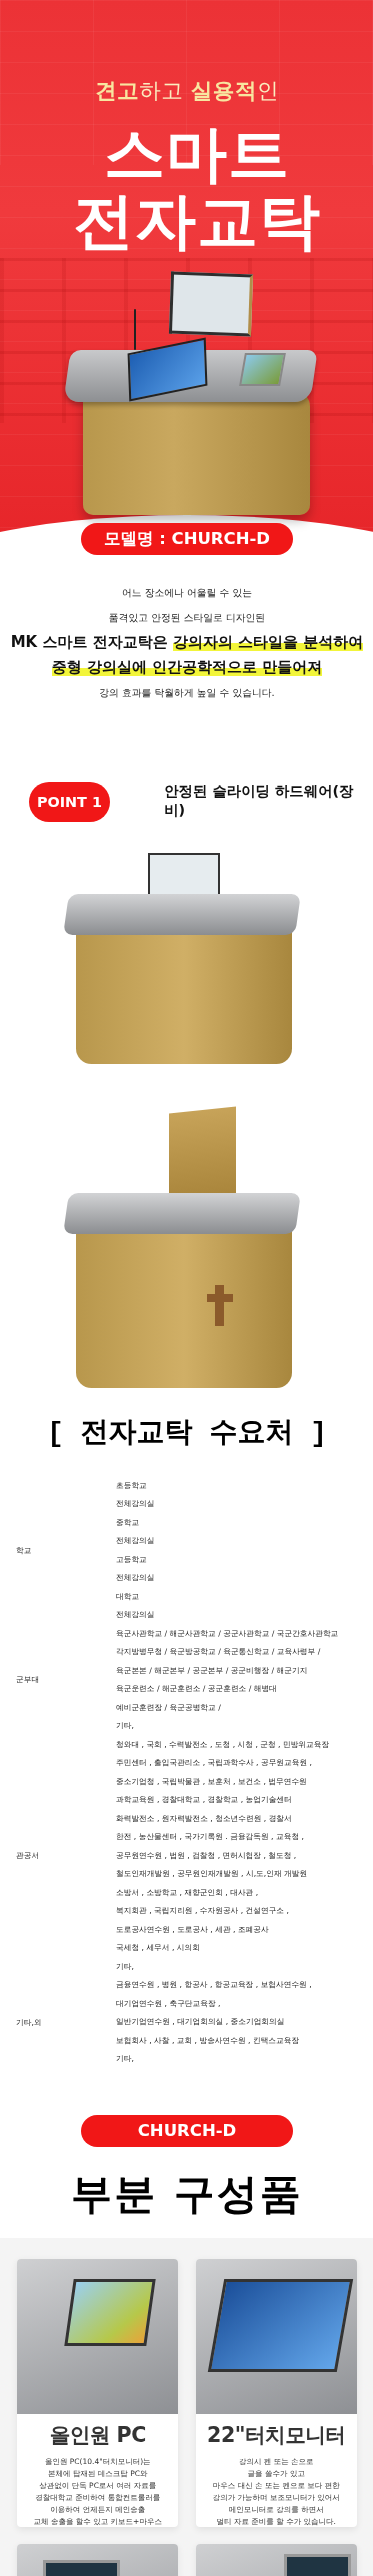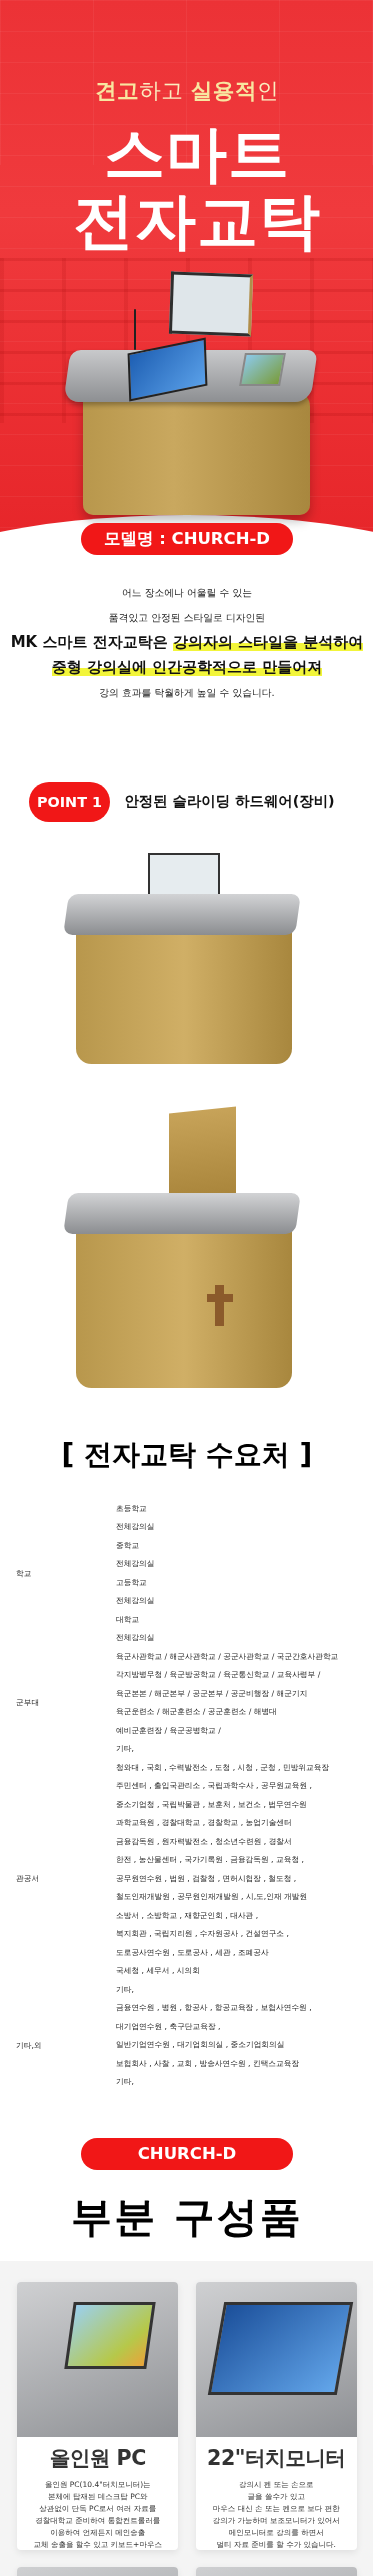--- a/index.html
+++ b/index.html
@@ -21,33 +21,33 @@
 .p-screen{position:absolute;left:103px;top:0;width:82px;height:62px;background:#dfe6ea;border:3.1px solid #2e2e2e;border-right-color:#b18e4a;transform:rotate(2deg);}
 .p-screen2{position:absolute;left:62px;top:72px;width:77px;height:49px;background:linear-gradient(135deg,#1e5fb3,#5aa0e8);border:2.6px solid #222;transform:skewX(-10deg) rotate(-12deg);}
 .p-tab{position:absolute;left:175px;top:80px;width:41px;height:33px;background:linear-gradient(135deg,#8cc9ea,#7a9c3a);border:2.1px solid #888;transform:skewX(-10deg);}
 .p-body{position:absolute;left:15.5px;top:118px;width:227px;height:124px;background:linear-gradient(90deg,#b8974c,#c9a85f 40%,#a8873e);border-radius:5.2px 15.5px 10.3px 10.3px;box-shadow:0 5.2px 10.3px rgba(0,0,0,0.25);}
 .p-mic{position:absolute;width:1.5px;height:41px;background:#222;top:36px;border-radius:1px;}
 .model-pill{display:block;margin:0 auto;width:212px;height:32px;line-height:32px;border-radius:16px;background:#f11717;color:#fff;text-align:center;font-size:16.5px;font-weight:bold;}
 .intro{text-align:center;padding:25px 0 0;}
 .intro p{font-size:9.8px;line-height:25px;color:#222;}
 .intro p.bold{font-weight:bold;font-size:15px;color:#111;}
 .hl{background:linear-gradient(180deg,transparent 55%,#f2f53a 55%);}
-.point{display:flex;align-items:center;margin:77px 0 0 29px;}
+.point{display:flex;align-items:flex-start;margin:77px 0 0 29px;gap:40px;}
 .point-badge{width:81px;height:40px;border-radius:20px;background:#f11717;color:#fff;font-weight:bold;font-size:14.4px;line-height:40px;text-align:center;}
 .point-title{margin-left:14.4px;font-size:14.4px;font-weight:bold;color:#111;}
 .stock-img{position:relative;margin:31px auto 0;width:242px;height:242px;}
 .stock-img.second{height:299px;margin-top:5.2px;}
 .s-body{position:absolute;left:10.3px;top:67px;width:216px;height:144px;background:linear-gradient(90deg,#b8974c,#d0af66 50%,#a8873e);border-radius:5.2px 10.3px 15.5px 15.5px;}
 .s-top{position:absolute;left:0;top:41px;width:232px;height:41px;background:linear-gradient(180deg,#d2d3d5,#8b8d90);border-radius:9.3px;transform:skewX(-8deg);}
 .s-screen{position:absolute;left:82px;top:0;width:72px;height:46px;background:#e6ecef;border:2.6px solid #333;}
 .s-board{position:absolute;left:103px;top:10.3px;width:67px;height:88px;background:linear-gradient(180deg,#c7a359,#a9853b);transform:skewY(-6deg);}
 .s-cross{position:absolute;left:149px;top:118px;width:9.3px;height:41px;background:#8b5a2b;}
 .s-cross:after{content:"";position:absolute;left:-8.2px;top:9.3px;width:26px;height:8.2px;background:#8b5a2b;}
 .section-title{text-align:center;font-weight:bold;color:#000;}
-.demand-title{font-size:28px;margin-top:37px;}
+.demand-title{font-size:28px;margin-top:14px;font-family:Liberation Mono, monospace;}
 .demand{margin:26px 0 0 0;position:relative;}
 .demand-row{display:flex;font-size:7.7px;color:#222;}
 .demand-cat{width:116px;padding-left:16px;display:flex;align-items:center;}
 .demand-items{flex:1;}
 .demand-items div{line-height:18.5px;flex-direction:column;}
 .two-col{display:flex;}
 .two-col span{display:inline-block;}
 .two-col .a{width:111px;}
 .comp-pill{margin-top:46px;}
 .comp-title{font-size:41px;margin-top:20.6px;letter-spacing:2.1px;}
@@ -147,21 +147,21 @@
         <div>기타,</div>
       </div>
   </div>
   <div class="demand-row">
     <div class="demand-cat">관공서</div>
     <div class="demand-items" id="gov-items">
         <div>청와대 , 국회 , 수력발전소 , 도청 , 시청 , 군청 , 민방위교육장</div>
         <div>주민센터 , 출입국관리소 , 국립과학수사 , 공무원교육원 ,</div>
         <div>중소기업청 , 국립박물관 , 보훈처 , 보건소 , 법무연수원</div>
         <div>과학교육원 , 경찰대학교 , 경찰학교 , 농업기술센터</div>
-        <div>금융감독원 , 원자력발전소 , 청소년수련원 , 경찰서</div>
+        <div>화력발전소 , 원자력발전소 , 청소년수련원 , 경찰서</div>
         <div>한전 , 농산물센터 , 국가기록원 . 금융감독원 , 교육청 ,</div>
         <div>공무원연수원 , 법원 , 검찰청 , 면허시험장 , 철도청 ,</div>
         <div>철도인재개발원 , 공무원인재개발원 , 시,도,인재 개발원</div>
         <div>소방서 , 소방학교 , 재향군인회 , 대사관 ,</div>
         <div>복지회관 , 국립지리원 , 수자원공사 , 건설연구소 ,</div>
         <div>도로공사연수원 , 도로공사 , 세관 , 조폐공사</div>
         <div>국세청 , 세무서 , 시의회</div>
         <div>기타,</div>
       </div>
   </div>

